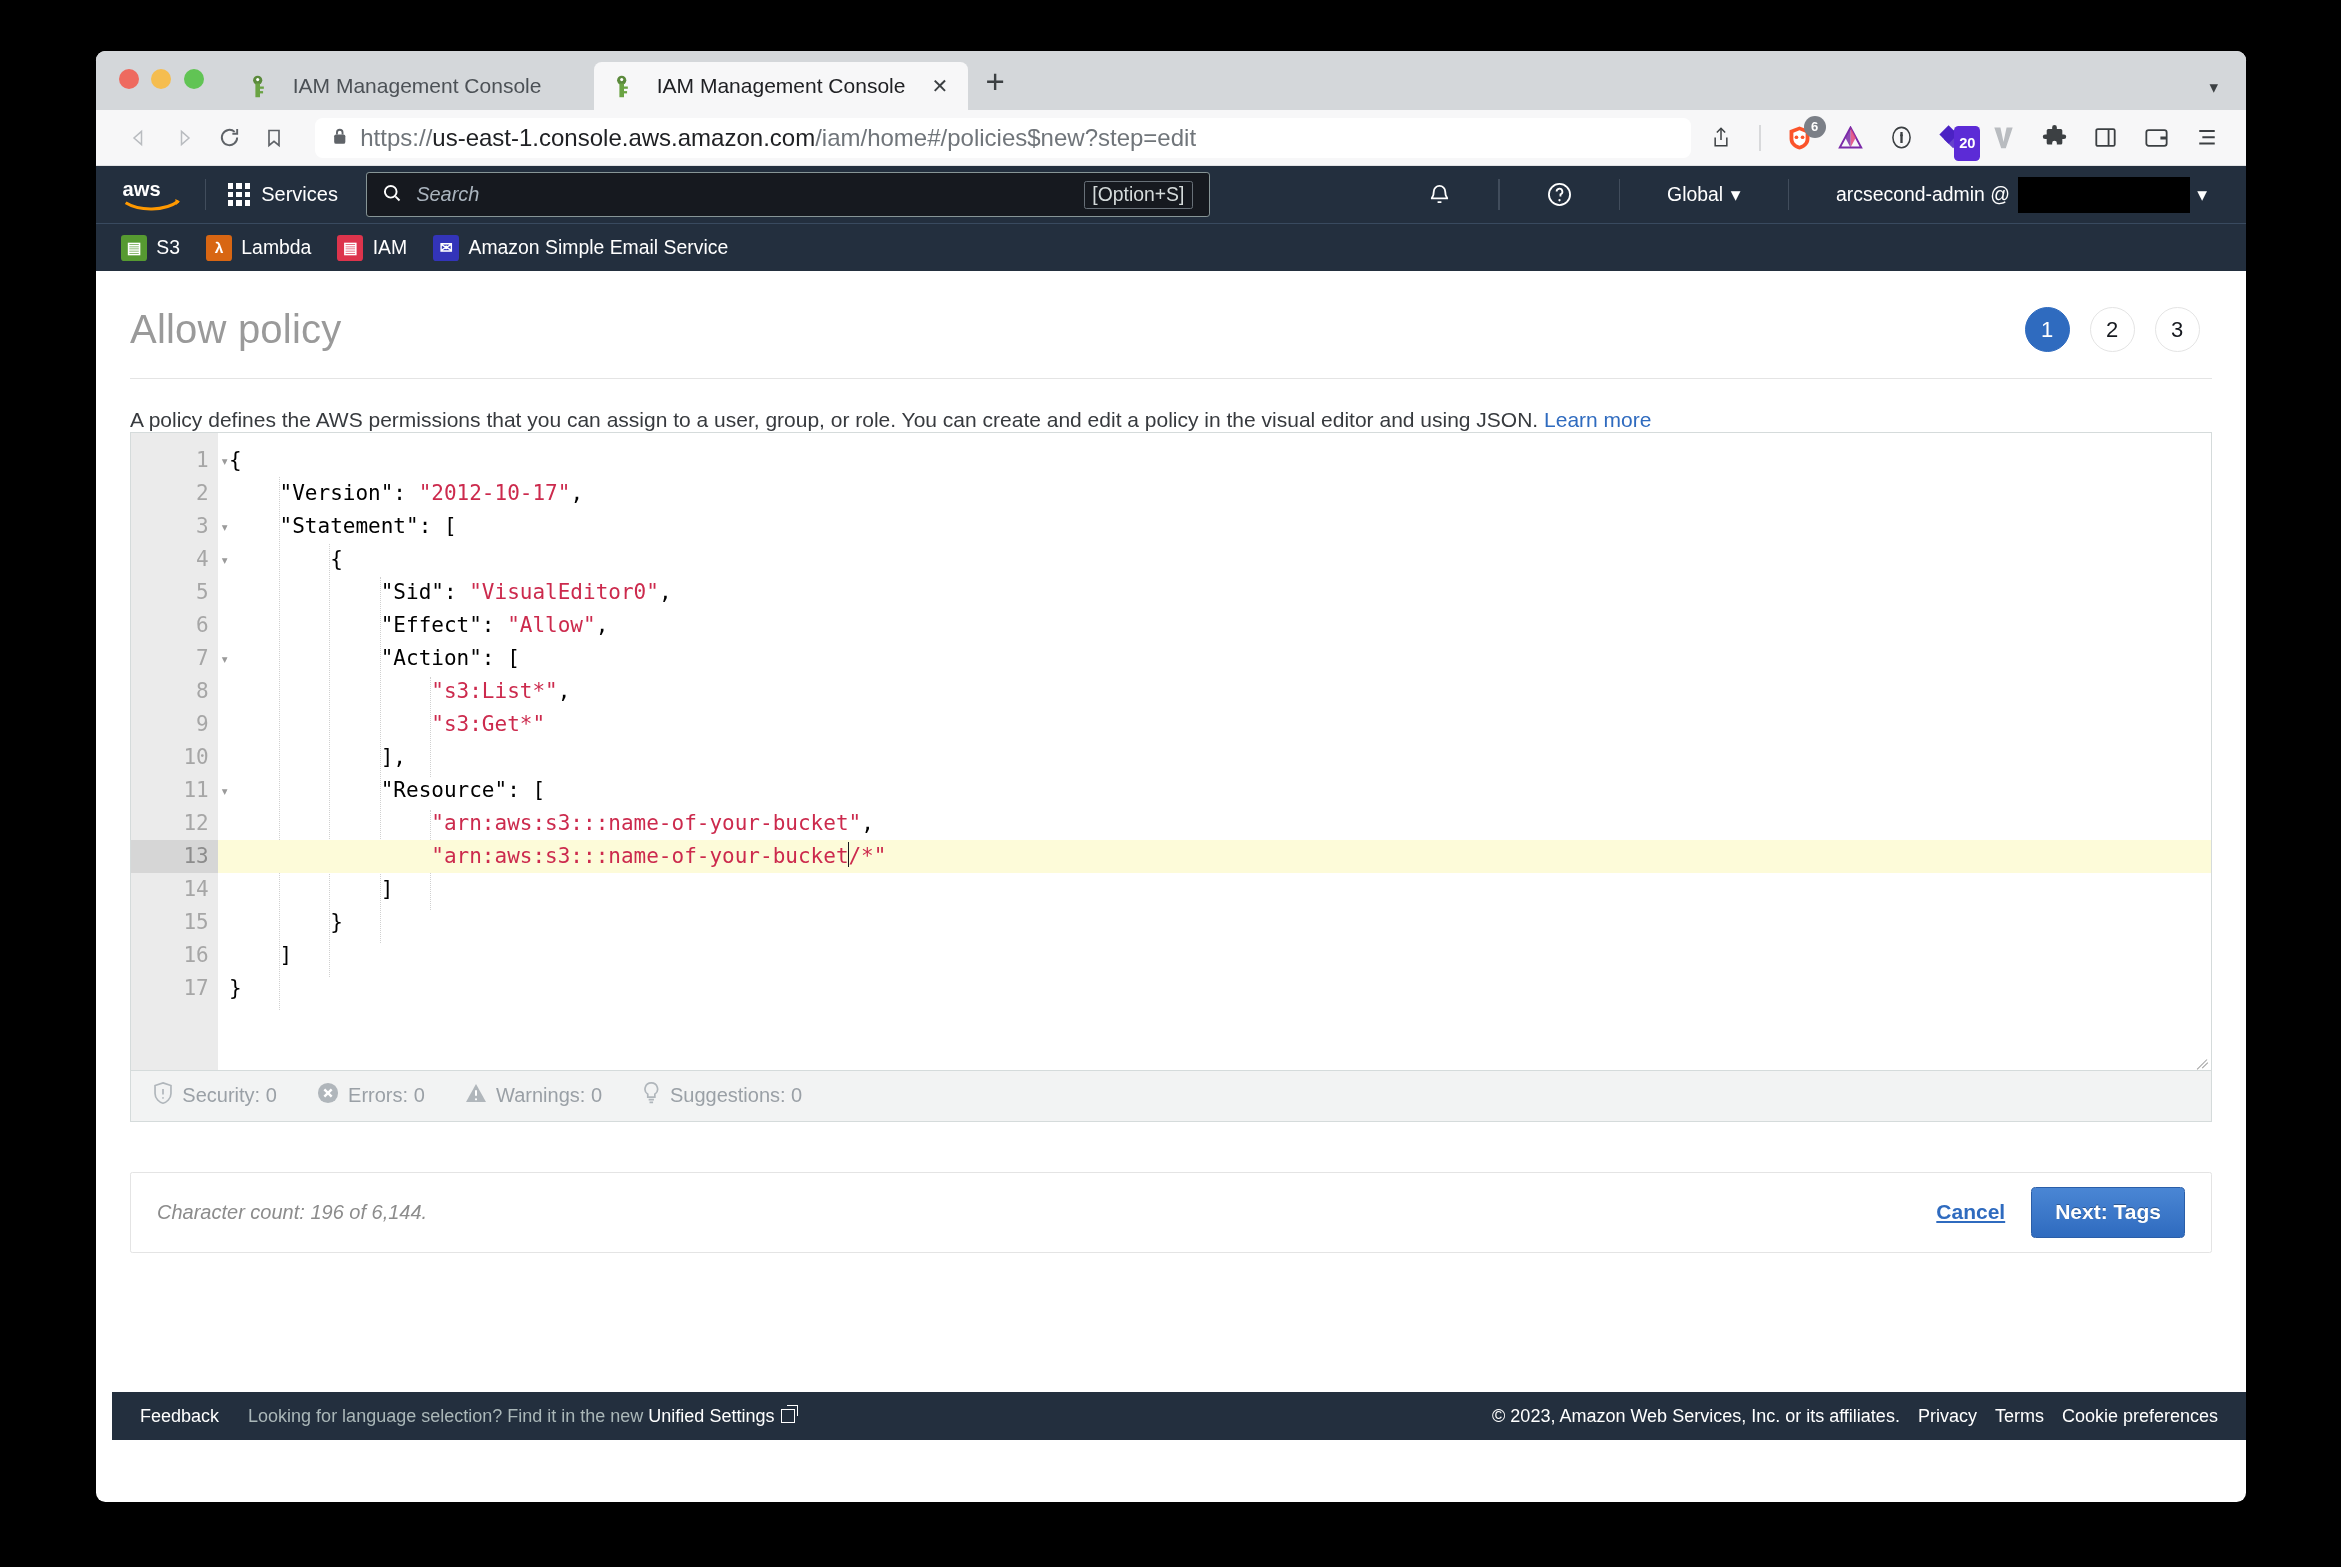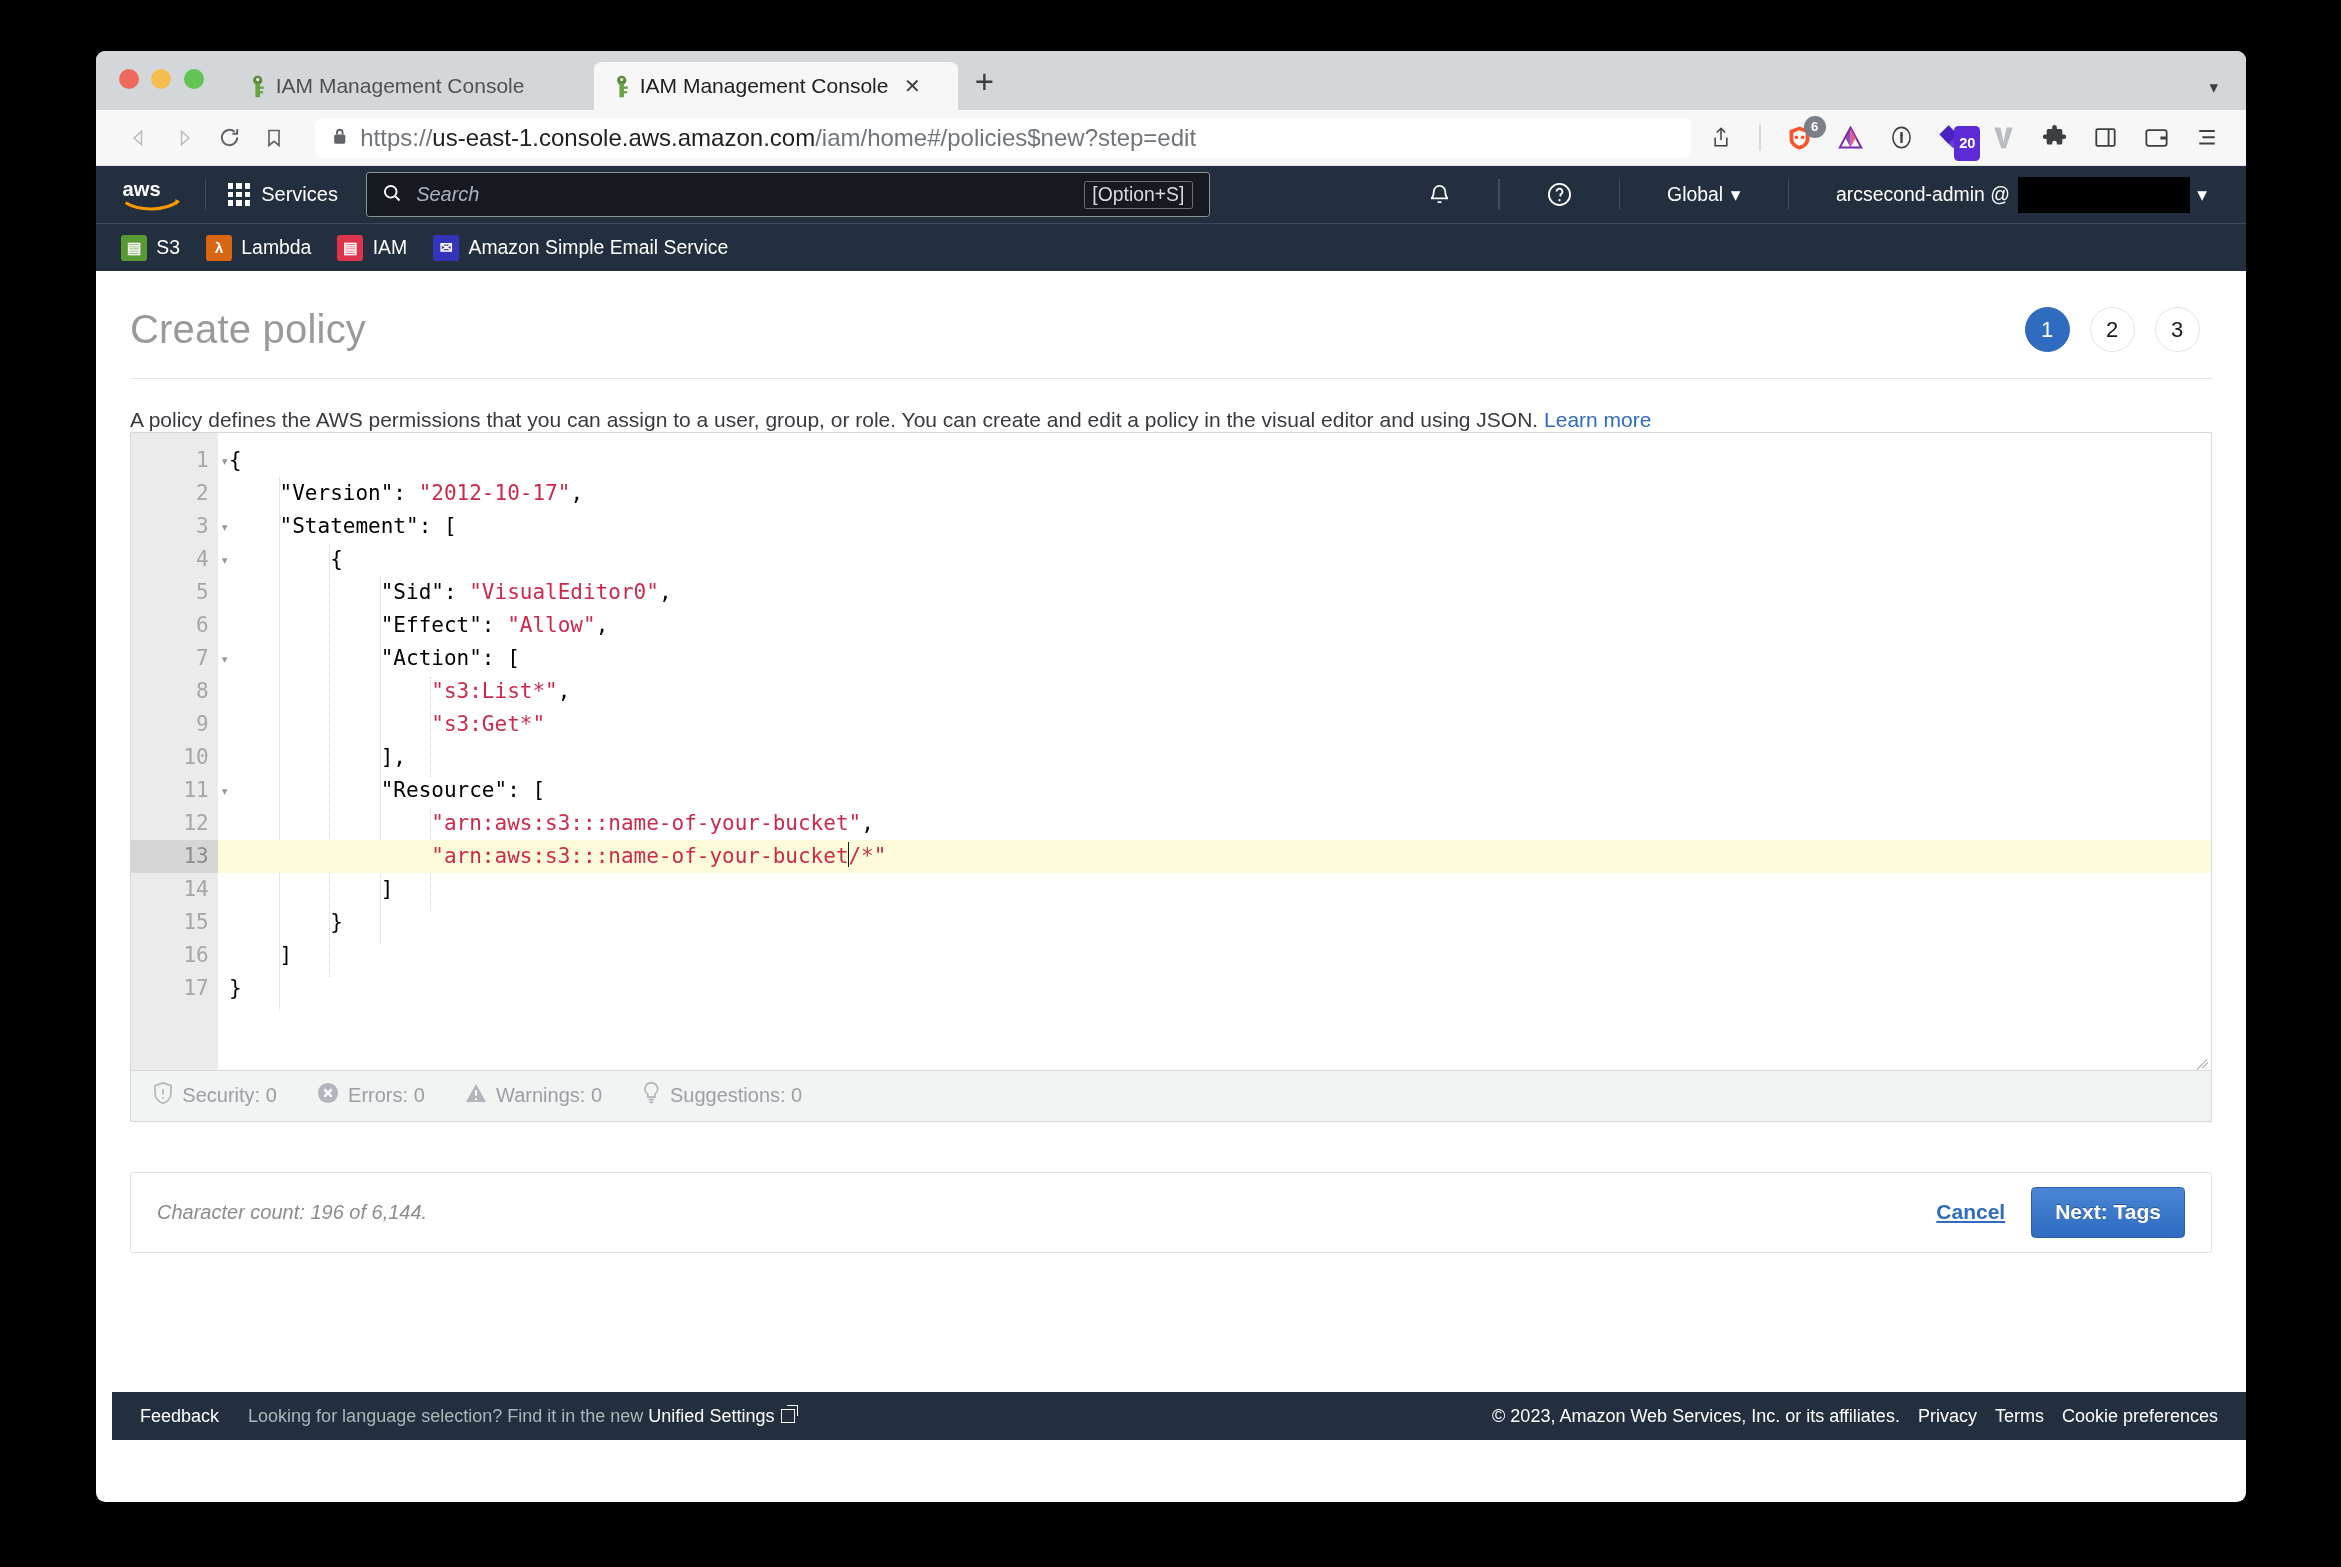--- a/index.html
+++ b/index.html
@@ -32,22 +32,22 @@
   }
   .traffic { display: flex; gap: 12.4px; align-items: center; height: 59px; padding-bottom: 3.1px; }
   .light { width: 20px; height: 20px; border-radius: 50%; }
   .light.red { background: #ee6a5f; }
   .light.yellow { background: #f5bd4f; }
   .light.green { background: #61c454; }
 
   .tab {
     height: 48px;
     display: flex; align-items: center;
-    gap: 6px;
-    padding: 0 34px 0 20px;
+    gap: 23px;
+    padding: 0 17px 0 20px;
     border-radius: 7.7px 7.7px 0 0;
     font-size: 21px;
     color: #44484d;
     min-width: 364px;
     position: relative;
   }
   .tab.inactive { color: #4c5156; }
   .tab.active { background: #f7f7f8; color: #202124; }
   .tab-title { white-space: nowrap; overflow: hidden; text-overflow: ellipsis; flex: 1; }
   .tab-close { font-size: 20px; color: #3c4043; width: 23px; text-align: center; }
@@ -513,21 +513,21 @@
     </div>
     <div class="fav">
       <span class="svc-ico" style="background:#3334B9">✉</span>
       <span>Amazon Simple Email Service</span>
     </div>
   </div>
 
   <div class="page">
 
     <div class="titlerow">
-      <div class="page-title">Create policy</div>
+      <div class="page-title">Allow policy</div>
       <div class="steps">
         <div class="step current">1</div>
         <div class="step">2</div>
         <div class="step">3</div>
       </div>
     </div>
 
     <div class="divider"></div>
 
     <div class="intro">

